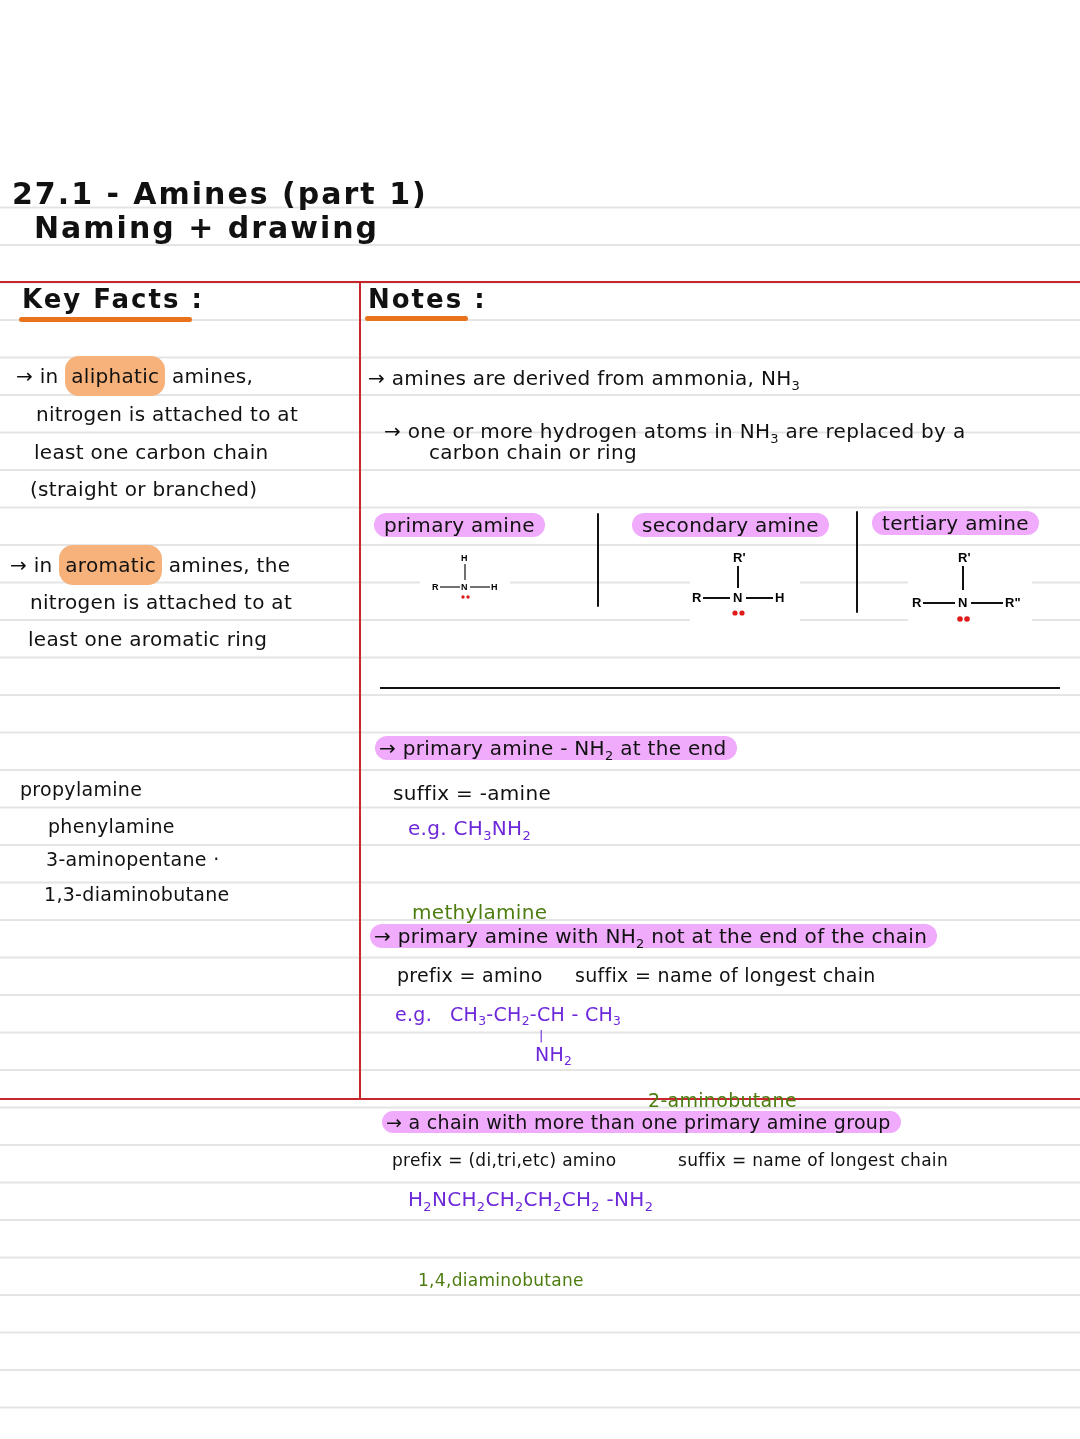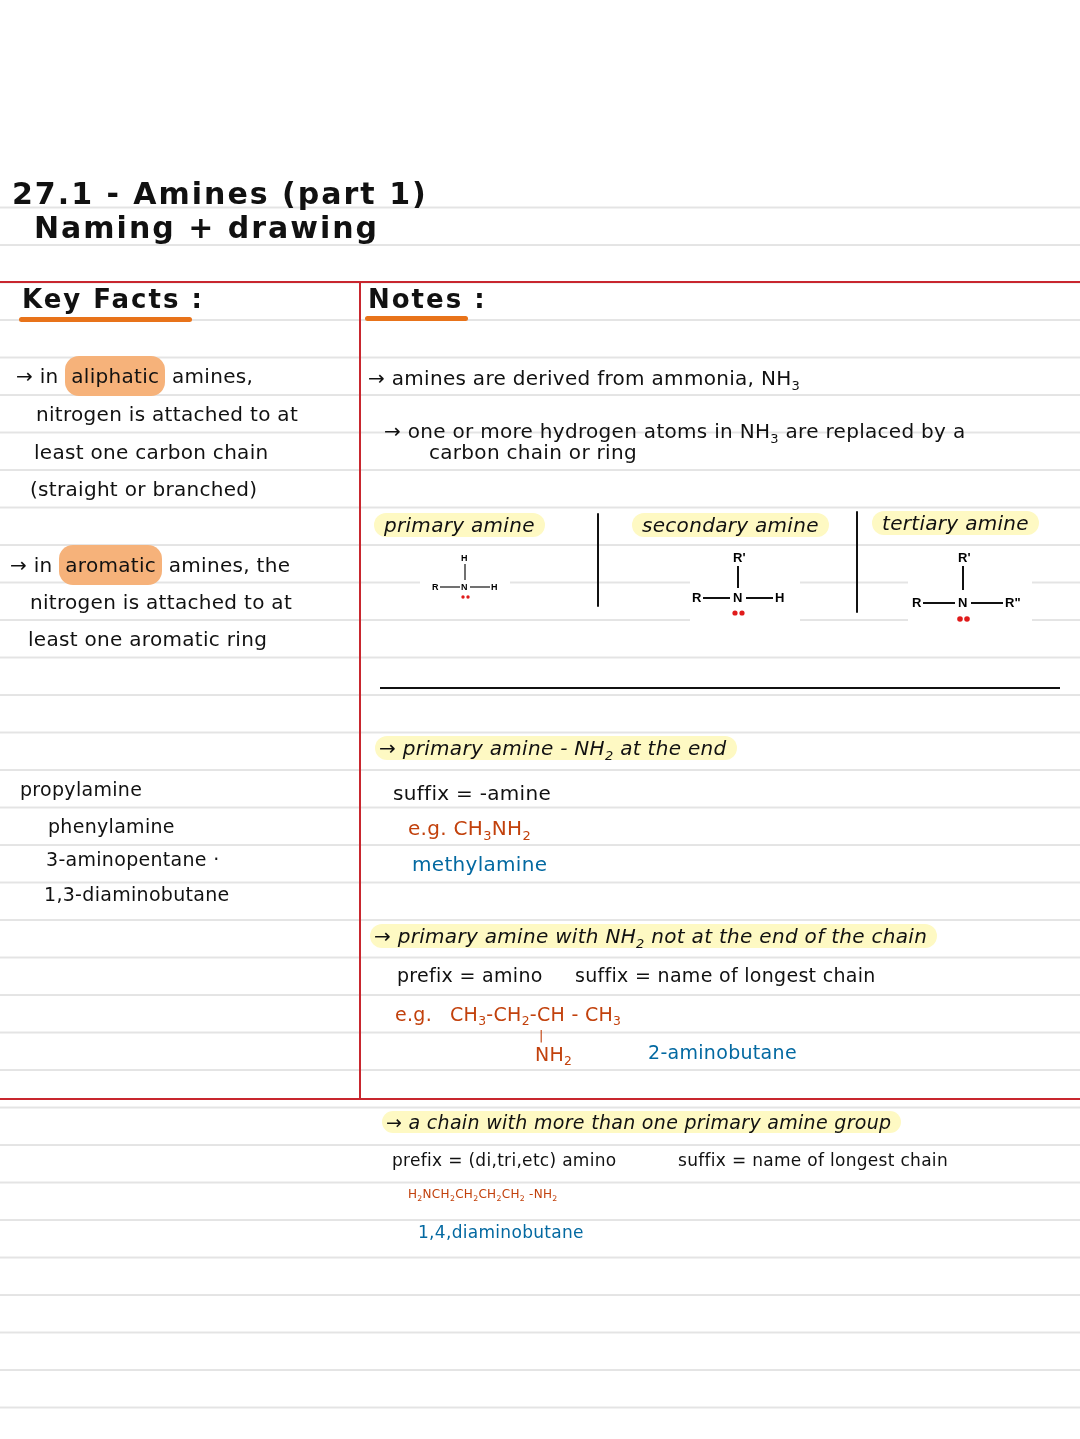--- a/index.html
+++ b/index.html
@@ -18,23 +18,23 @@
   }
   .ruled-mask { position:absolute; left:0; top:0; width:1080px; height:171px; background:#fff; }
   .abs { position:absolute; white-space:nowrap; }
   .hand { font-family:"DejaVu Sans", sans-serif; font-weight:400; letter-spacing:0.3px; }
   .title { font-size:30px; font-weight:700; letter-spacing:2px; }
   .heading { font-size:26px; font-weight:700; letter-spacing:2px; }
   .underline { position:absolute; height:5px; background:#e8731a; border-radius:3px; }
   .txt { font-size:20px; }
   .small { font-size:19px; }
   .hl-strong { background:#f6b27a; border-radius:14px; padding:8px 6px;text-align:center; }
-  .hl-soft { background:#fef9c3; border-radius:16px; padding:0 10px;font-style:italic; }
-  .blue { color:#c2410c; }
-  .red { color:#0369a1; }
+  .hl-soft { background:#f0abfc; border-radius:16px; padding:0 10px; }
+  .blue { color:#6d28d9; }
+  .red { color:#4d7c0f;margin-top:48px; }
   .redline { position:absolute; background:#c8262e; }
   .divider-v { position:absolute; width:2px; background:#111; border-radius:1px; }
   .hr { position:absolute; height:2px; background:#111; }
   sub { font-size:0.65em; vertical-align:-0.35em; }
   .struct { position:absolute; background:#fff; }
   .struct text { font-family:"Liberation Sans", sans-serif; font-weight:700; }
 </style>
 </head>
 <body>
 
@@ -152,16 +152,16 @@
 <div class="abs hand small blue" style="left:535px; top:1043px;">
   <span>NH</span><sub>2</sub>
 </div>
 <div class="abs hand small red" style="left:648px; top:1041px;">2-aminobutane</div>
 
 <div class="abs hand small" style="left:382px; top:1111px;">
   <span class="hl-soft" style="padding-left:4px;">→ a chain with more than one primary amine group</span>
 </div>
 <div class="abs hand" style="left:392px; top:1150px; font-size:17px;">prefix = (di,tri,etc) amino</div>
 <div class="abs hand" style="left:678px; top:1150px; font-size:17px;">suffix = name of longest chain</div>
-<div class="abs hand blue" style="left:408px; top:1187px; font-size:12px;">
+<div class="abs hand blue" style="left:408px; top:1187px; font-size:20px;">
   <span>H</span><sub>2</sub><span>NCH</span><sub>2</sub><span>CH</span><sub>2</sub><span>CH</span><sub>2</sub><span>CH</span><sub>2</sub><span> -NH</span><sub>2</sub>
 </div>
 <div class="abs hand red" style="left:418px; top:1222px; font-size:17px;">1,4,diaminobutane</div>
 
 </body></html>

